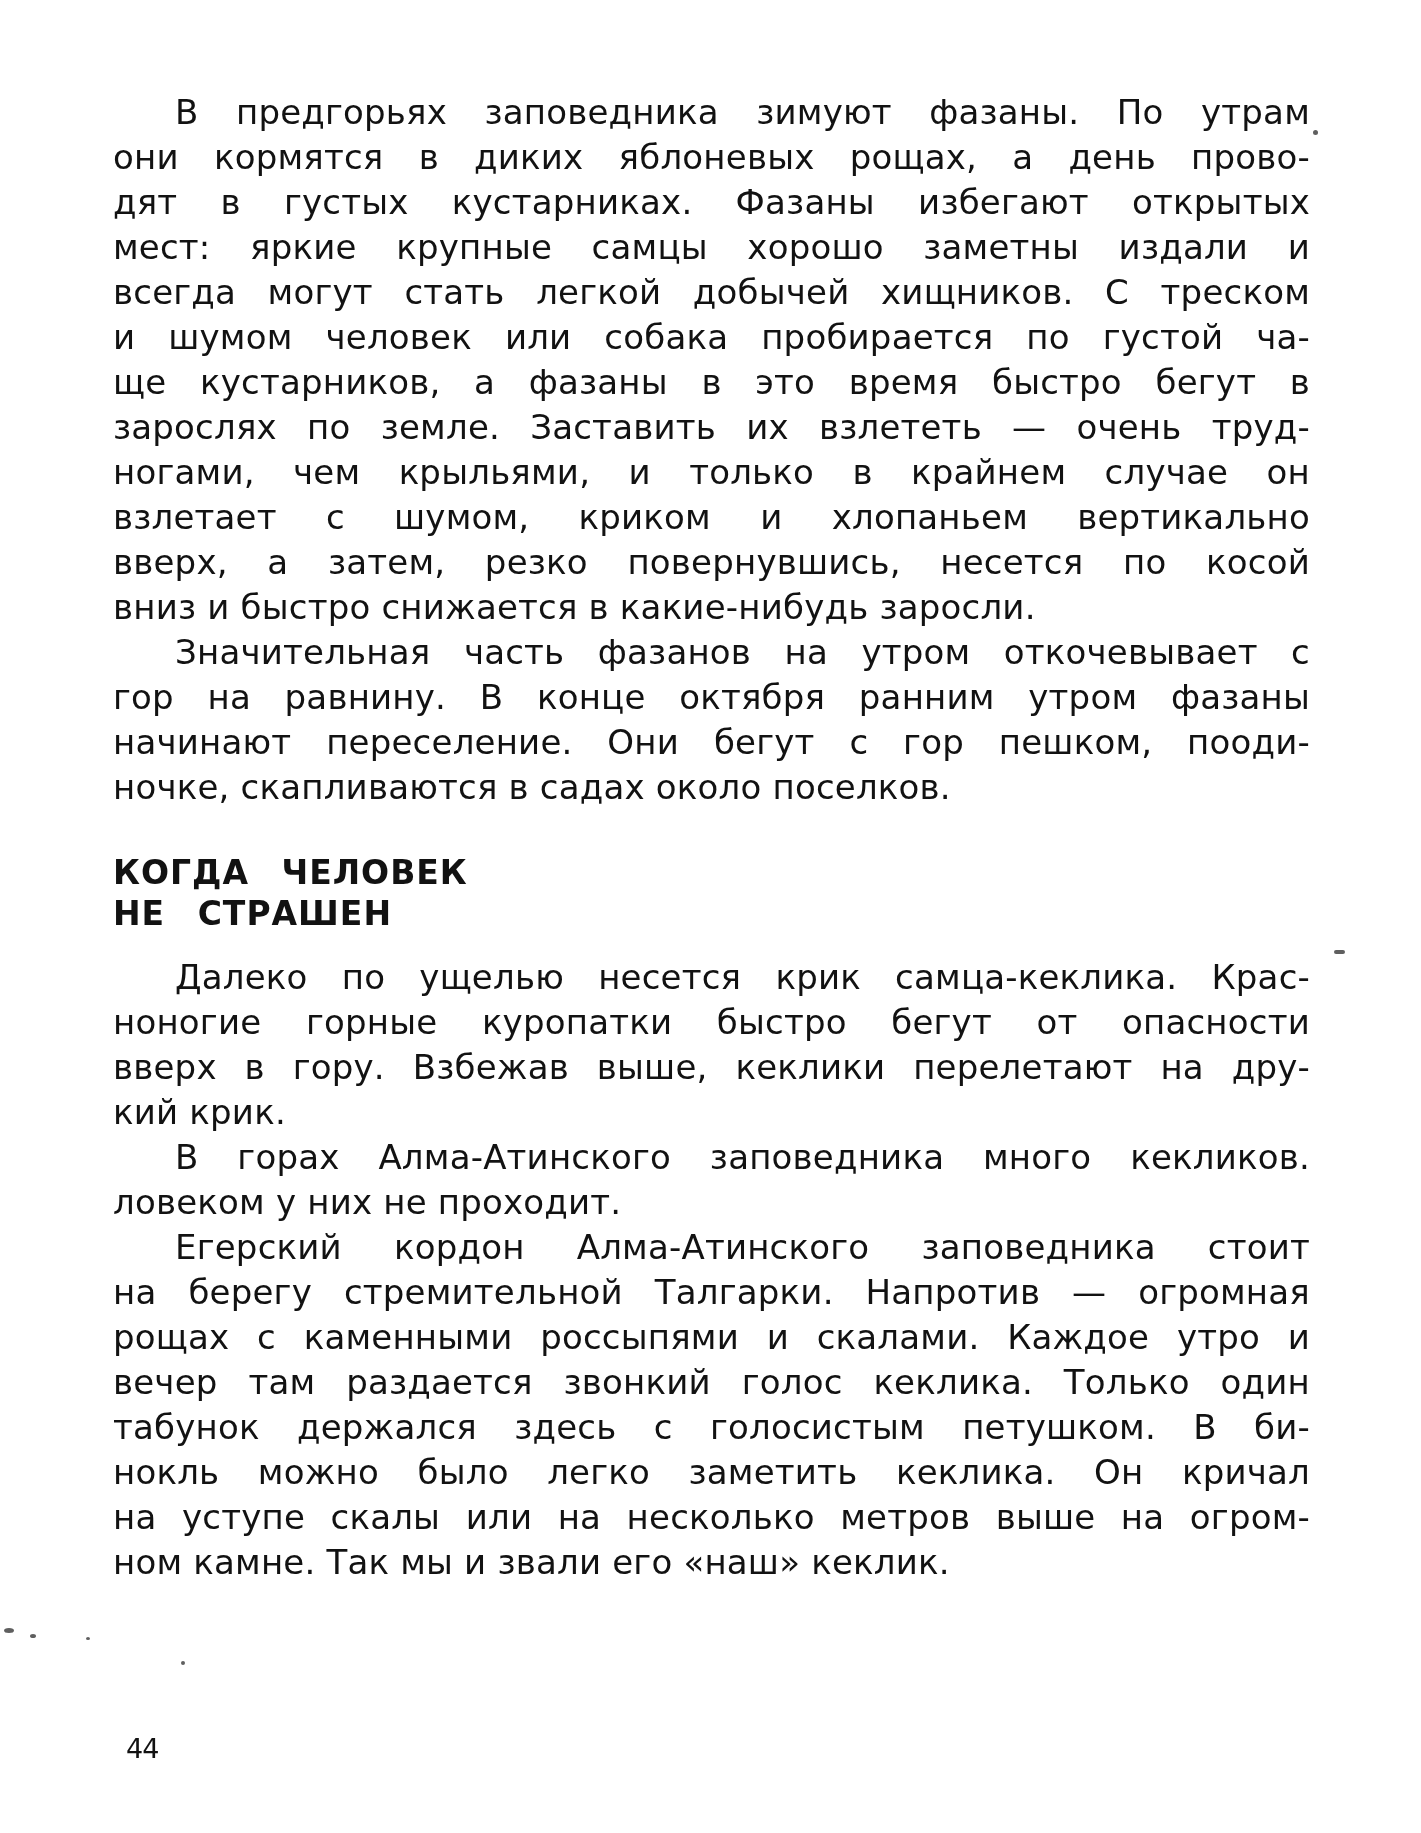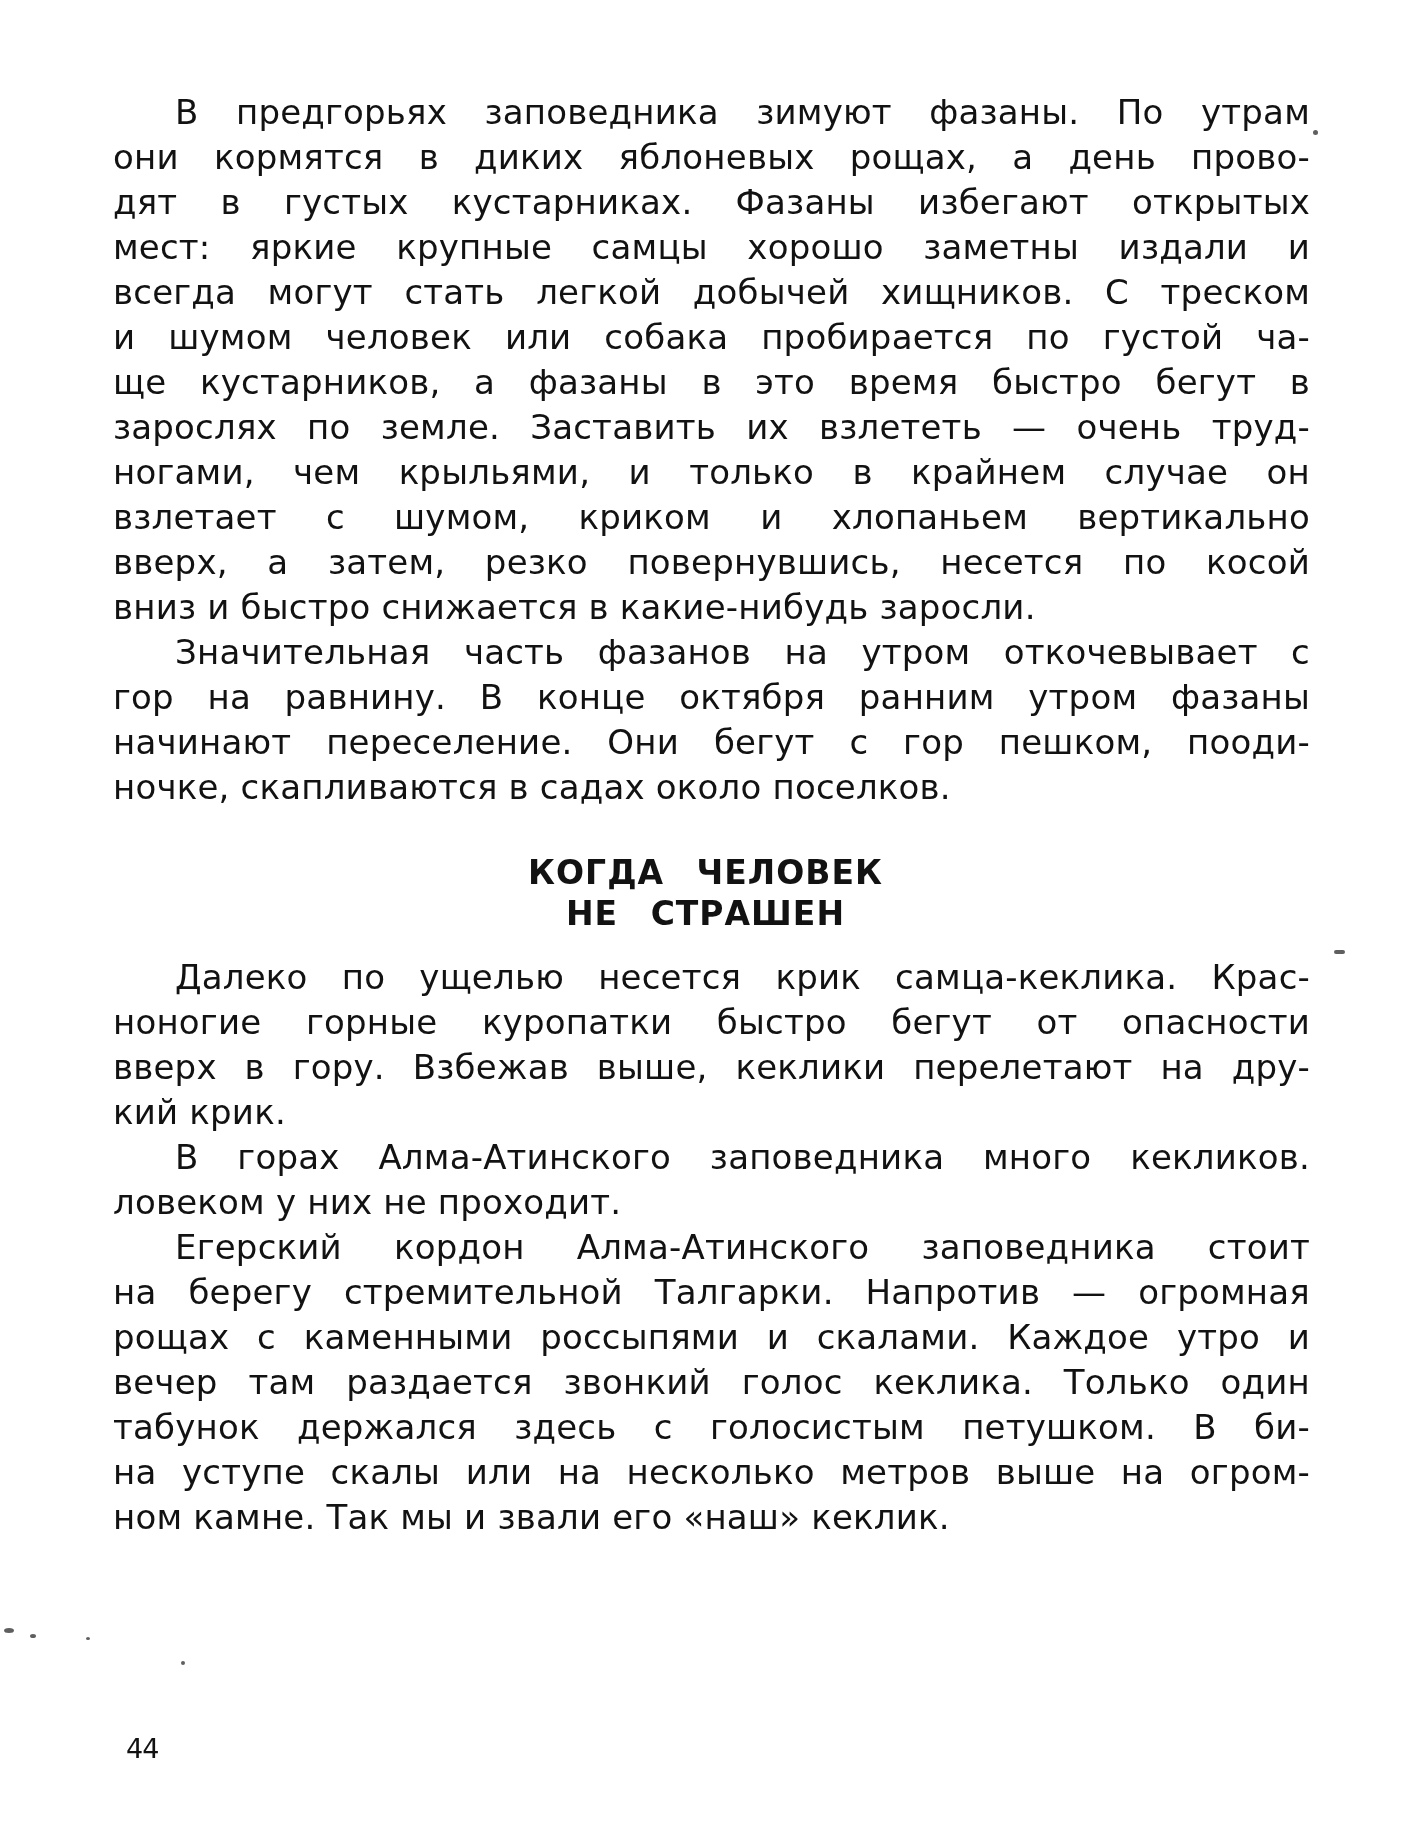--- a/index.html
+++ b/index.html
@@ -30,21 +30,21 @@
     text-align-last: justify;
     letter-spacing: 0.2px;
     white-space: normal;
   }
   .line.indent { padding-left: 62px; }
   .line.last { text-align-last: start; }
   .section-heading {
     margin-top: 42px;
     margin-bottom: 21px;
     padding-right: 12px;
-    text-align: center;
+    text-align: left;
   }
   .heading-line {
     font-size: 33px;
     line-height: 41px;
     font-weight: bold;
     letter-spacing: 1px;
     word-spacing: 20px;
   }
   .page-number {
     position: absolute;
@@ -106,20 +106,21 @@
       <div class="line indent">В горах Алма-Атинского заповедника много кекликов.</div>
       <div class="line last">ловеком у них не проходит.</div>
     </div>
 
     <div class="paragraph">
       <div class="line indent">Егерский кордон Алма-Атинского заповедника стоит</div>
       <div class="line">на берегу стремительной Талгарки. Напротив — огромная</div>
       <div class="line">рощах с каменными россыпями и скалами. Каждое утро и</div>
       <div class="line">вечер там раздается звонкий голос кеклика. Только один</div>
       <div class="line">табунок держался здесь с голосистым петушком. В би-</div>
+      <div class="line">нокль можно было легко заметить кеклика. Он кричал</div>
       <div class="line">на уступе скалы или на несколько метров выше на огром-</div>
       <div class="line last">ном камне. Так мы и звали его «наш» кеклик.</div>
     </div>
 
   </div>
 
   <div class="page-number">44</div>
 
   <div class="speck" style="left:4px; top:1628px; width:10px; height:5px;"></div>
   <div class="speck" style="left:30px; top:1634px; width:6px; height:4px;"></div>

